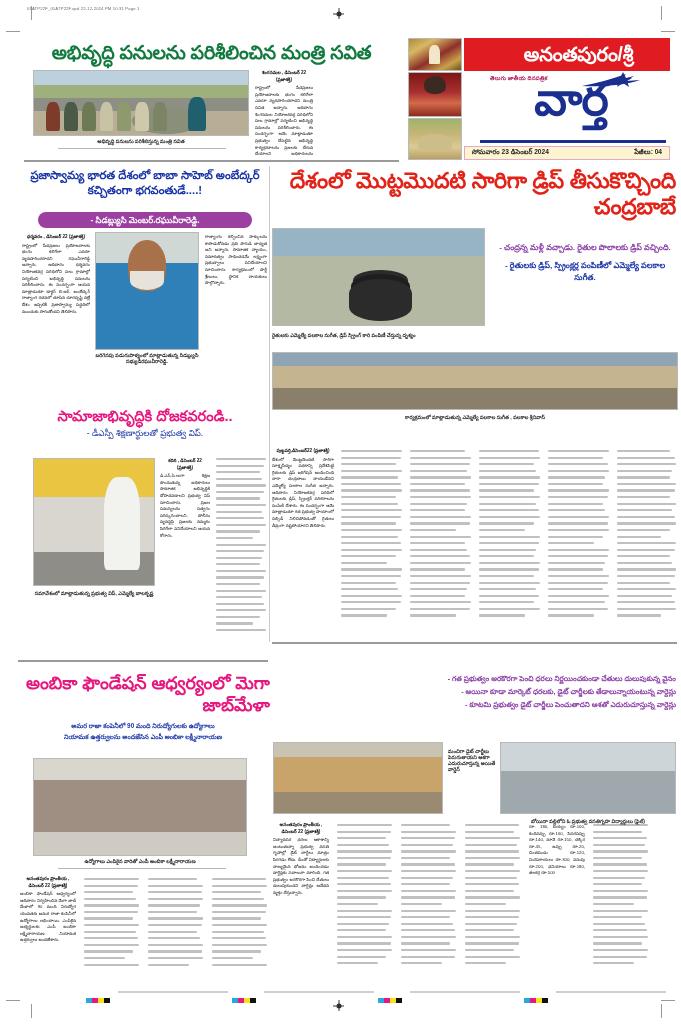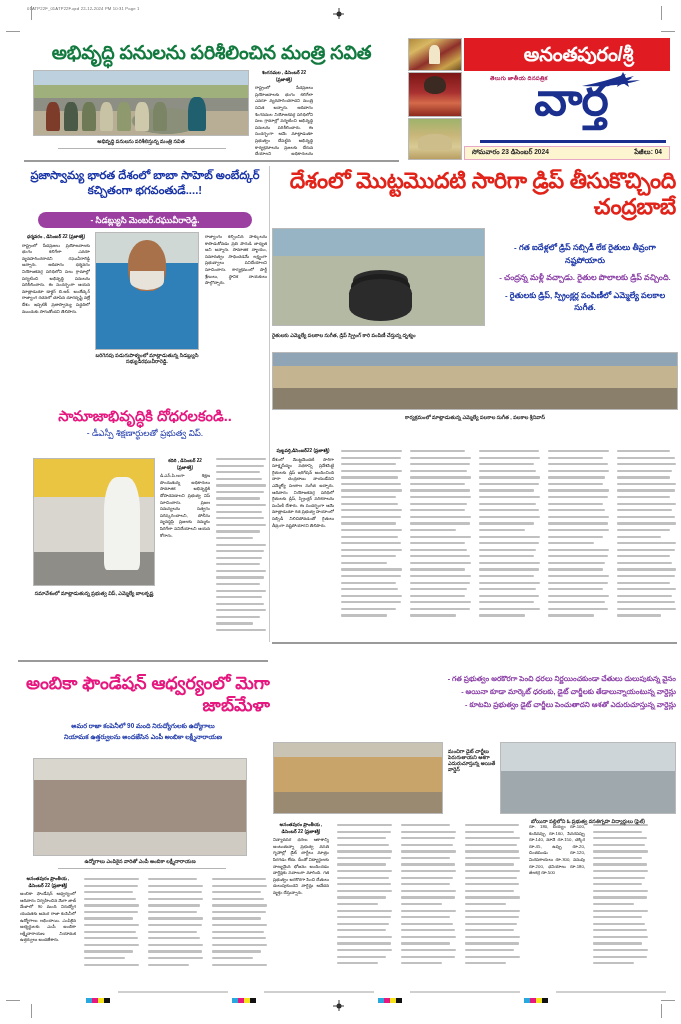--- a/index.html
+++ b/index.html
@@ -195,21 +195,20 @@
   <div class="ph p-portrait"></div>
   <div class="cap" style="left:93px;top:352px;width:108px;line-height:6px;">బరిగెనపు పడుగుపాళ్యంలో మాట్లాడుతున్న సిడబ్ల్యుసి సభ్యుడిరఘువీరారెడ్డి.</div>
 
   <div class="col" style="left:205px;top:234px;width:62px;height:168px;">
     <span>రాజ్యాంగం కల్పించిన హక్కులను కాపాడుకోవడం ప్రతి పౌరుడి బాధ్యత అని అన్నారు. సామాజిక న్యాయం, సమానత్వం సాధించడమే లక్ష్యంగా ప్రభుత్వాలు పనిచేయాలని సూచించారు. కార్యక్రమంలో పార్టీ శ్రేణులు, స్థానిక నాయకులు పాల్గొన్నారు.</span>
   </div>
 
   <div class="hl-red">దేశంలో మొట్టమొదటి సారిగా డ్రిప్ తీసుకొచ్చింది చంద్రబాబే</div>
 
   <div class="bullets">
-    <div style="color:#1a35a8">- గత ఐదేళ్లలో డ్రిప్ సబ్సిడీ లేక రైతులు తీవ్రంగా నష్టపోయారు</div>
     <div style="color:#8a3fa6">- చంద్రన్న మళ్లీ వచ్చాడు. రైతుల పొలాలకు డ్రిప్ వచ్చింది.</div>
     <div style="color:#1a35a8">- రైతులకు డ్రిప్, స్ప్రింక్లర్ల పంపిణీలో ఎమ్మెల్యే పలకాల సుగీత.</div>
   </div>
 
   <div class="ph p-drip">
     <div class="coil"></div>
   </div>
   <div class="cap" style="left:272px;top:332px;width:213px;text-align:left;">రైతులకు ఎమ్మెల్యే పలకాల సుగీత, డ్రిప్ స్ప్రింగ్ కారి పంపిణీ చేస్తున్న దృశ్యం</div>
 
   <div class="ph p-crowd"></div>
@@ -354,21 +353,21 @@
       <div class="fake-line s3"></div>
       <div class="fake-line s1"></div>
       <div class="fake-line s2"></div>
       <div class="fake-line s3"></div>
       <div class="fake-line s5"></div>
       <div class="fake-line s1"></div>
       <div class="fake-line s3"></div>
       <div class="fake-line s4"></div>
   </div>
 
-  <div class="hl-pink">సామాజాభివృద్ధికి దోధరలకండి..</div>
+  <div class="hl-pink">సామాజాభివృద్ధికి దోజకవరండి..</div>
   <div class="hl-pink-sub">- డీఎస్పీ శిక్షణార్థులతో ప్రభుత్వ విప్.</div>
 
   <div class="ph p-speaker"></div>
   <div class="cap" style="left:22px;top:590px;width:144px;line-height:6px;">సమావేశంలో మాట్లాడుతున్న ప్రభుత్వ విప్, ఎమ్మెల్యే బాలకృష్ణ</div>
 
   <div class="col" style="left:160px;top:458px;width:50px;height:195px;">
     <b class="dl">కదిరి , డిసెంబర్ 22 (ప్రజాశక్తి)</b>
     <span>డి.ఎస్.పి.లుగా శిక్షణ పొందుతున్న అధికారులు సామాజిక అభివృద్ధికి దోహదపడాలని ప్రభుత్వ విప్ సూచించారు. ప్రజల సమస్యలను సత్వరం పరిష్కరించాలని, పోలీసు వ్యవస్థపై ప్రజలకు నమ్మకం పెరిగేలా పనిచేయాలని ఆయన కోరారు.</span>
   </div>
   <div class="colbox" style="left:216px;top:458px;width:50px;height:195px;">

